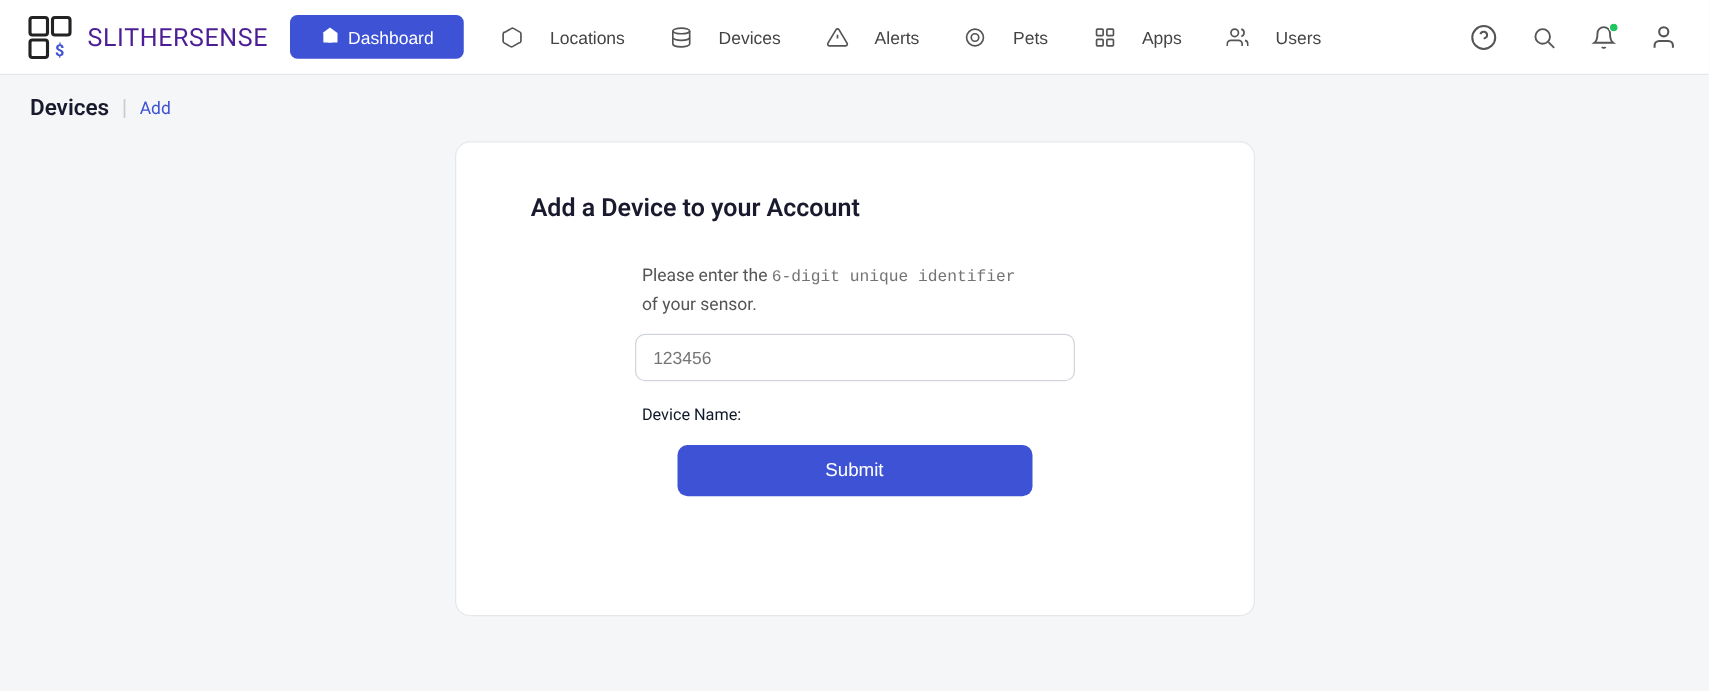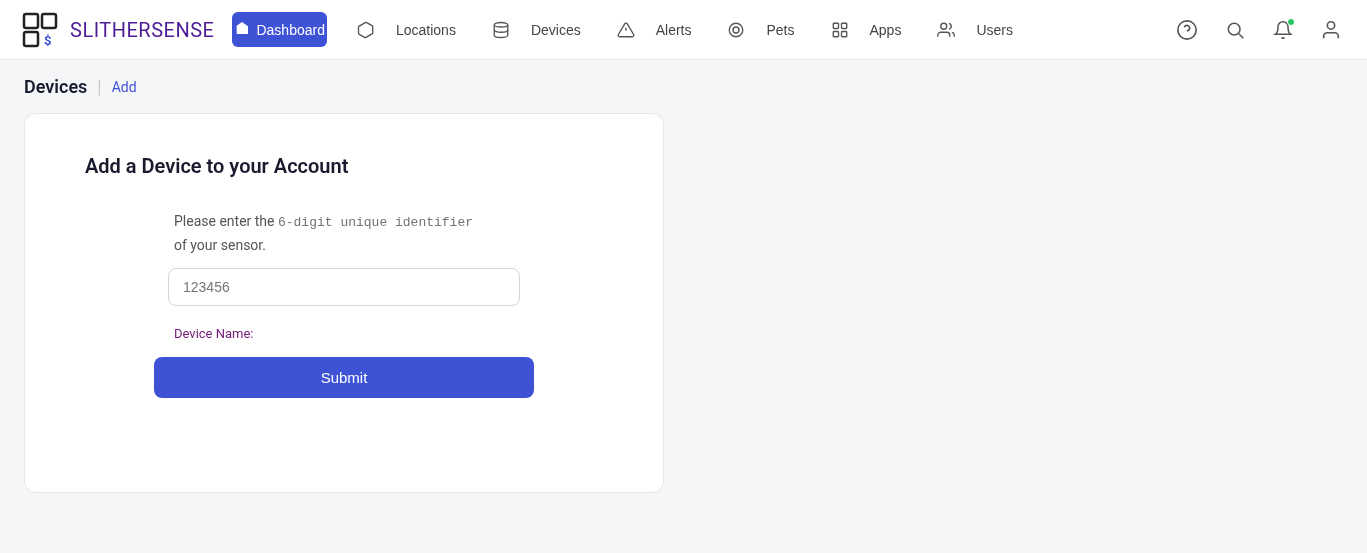--- a/index.html
+++ b/index.html
@@ -37,21 +37,21 @@
       font-size: 20px;
       font-weight: 400;
       color: #4c1d95;
       letter-spacing: 0.5px;
     }
     .nav-btn-dashboard {
       background: #3d52d5;
       color: #ffffff;
       border: none;
       border-radius: 6px;
-      padding: 8px 2px;
+      padding: 8px 24px;
       font-size: 14px;
       font-weight: 500;
       cursor: pointer;
       display: flex;
       align-items: center;
       gap: 6px;
       margin-right: 8px;
     }
     .nav-link {
       display: flex;
@@ -123,21 +123,21 @@
     .breadcrumb-sub {
       font-size: 14px;
       color: #3d52d5;
       cursor: pointer;
     }
 
     
     .main-content {
       padding: 0 24px 24px;
       display: flex;
-      justify-content: flex-start;
+      justify-content: center;
     }
     .card {
       background: #ffffff;
       border-radius: 12px;
       border: 1px solid #e5e7eb;
       padding: 40px 60px 50px;
       width: 640px;
       min-height: 380px;
     }
     .card-title {
@@ -171,25 +171,25 @@
       border: 1px solid #d1d5db;
       border-radius: 8px;
       font-size: 14px;
       color: #555;
       margin-bottom: 20px;
       outline: none;
     }
     .form-label {
       width: 340px;
       font-size: 13px;
-      color: #701a75;
+      color: #0f172a;
       margin-bottom: 6px;
     }
     .submit-btn {
-      width: 380px;
+      width: 284px;
       padding: 12px;
       background: #3d52d5;
       color: #fff;
       border: none;
       border-radius: 8px;
       font-size: 15px;
       font-weight: 500;
       cursor: pointer;
       margin-top: 10px;
       text-align: center;

